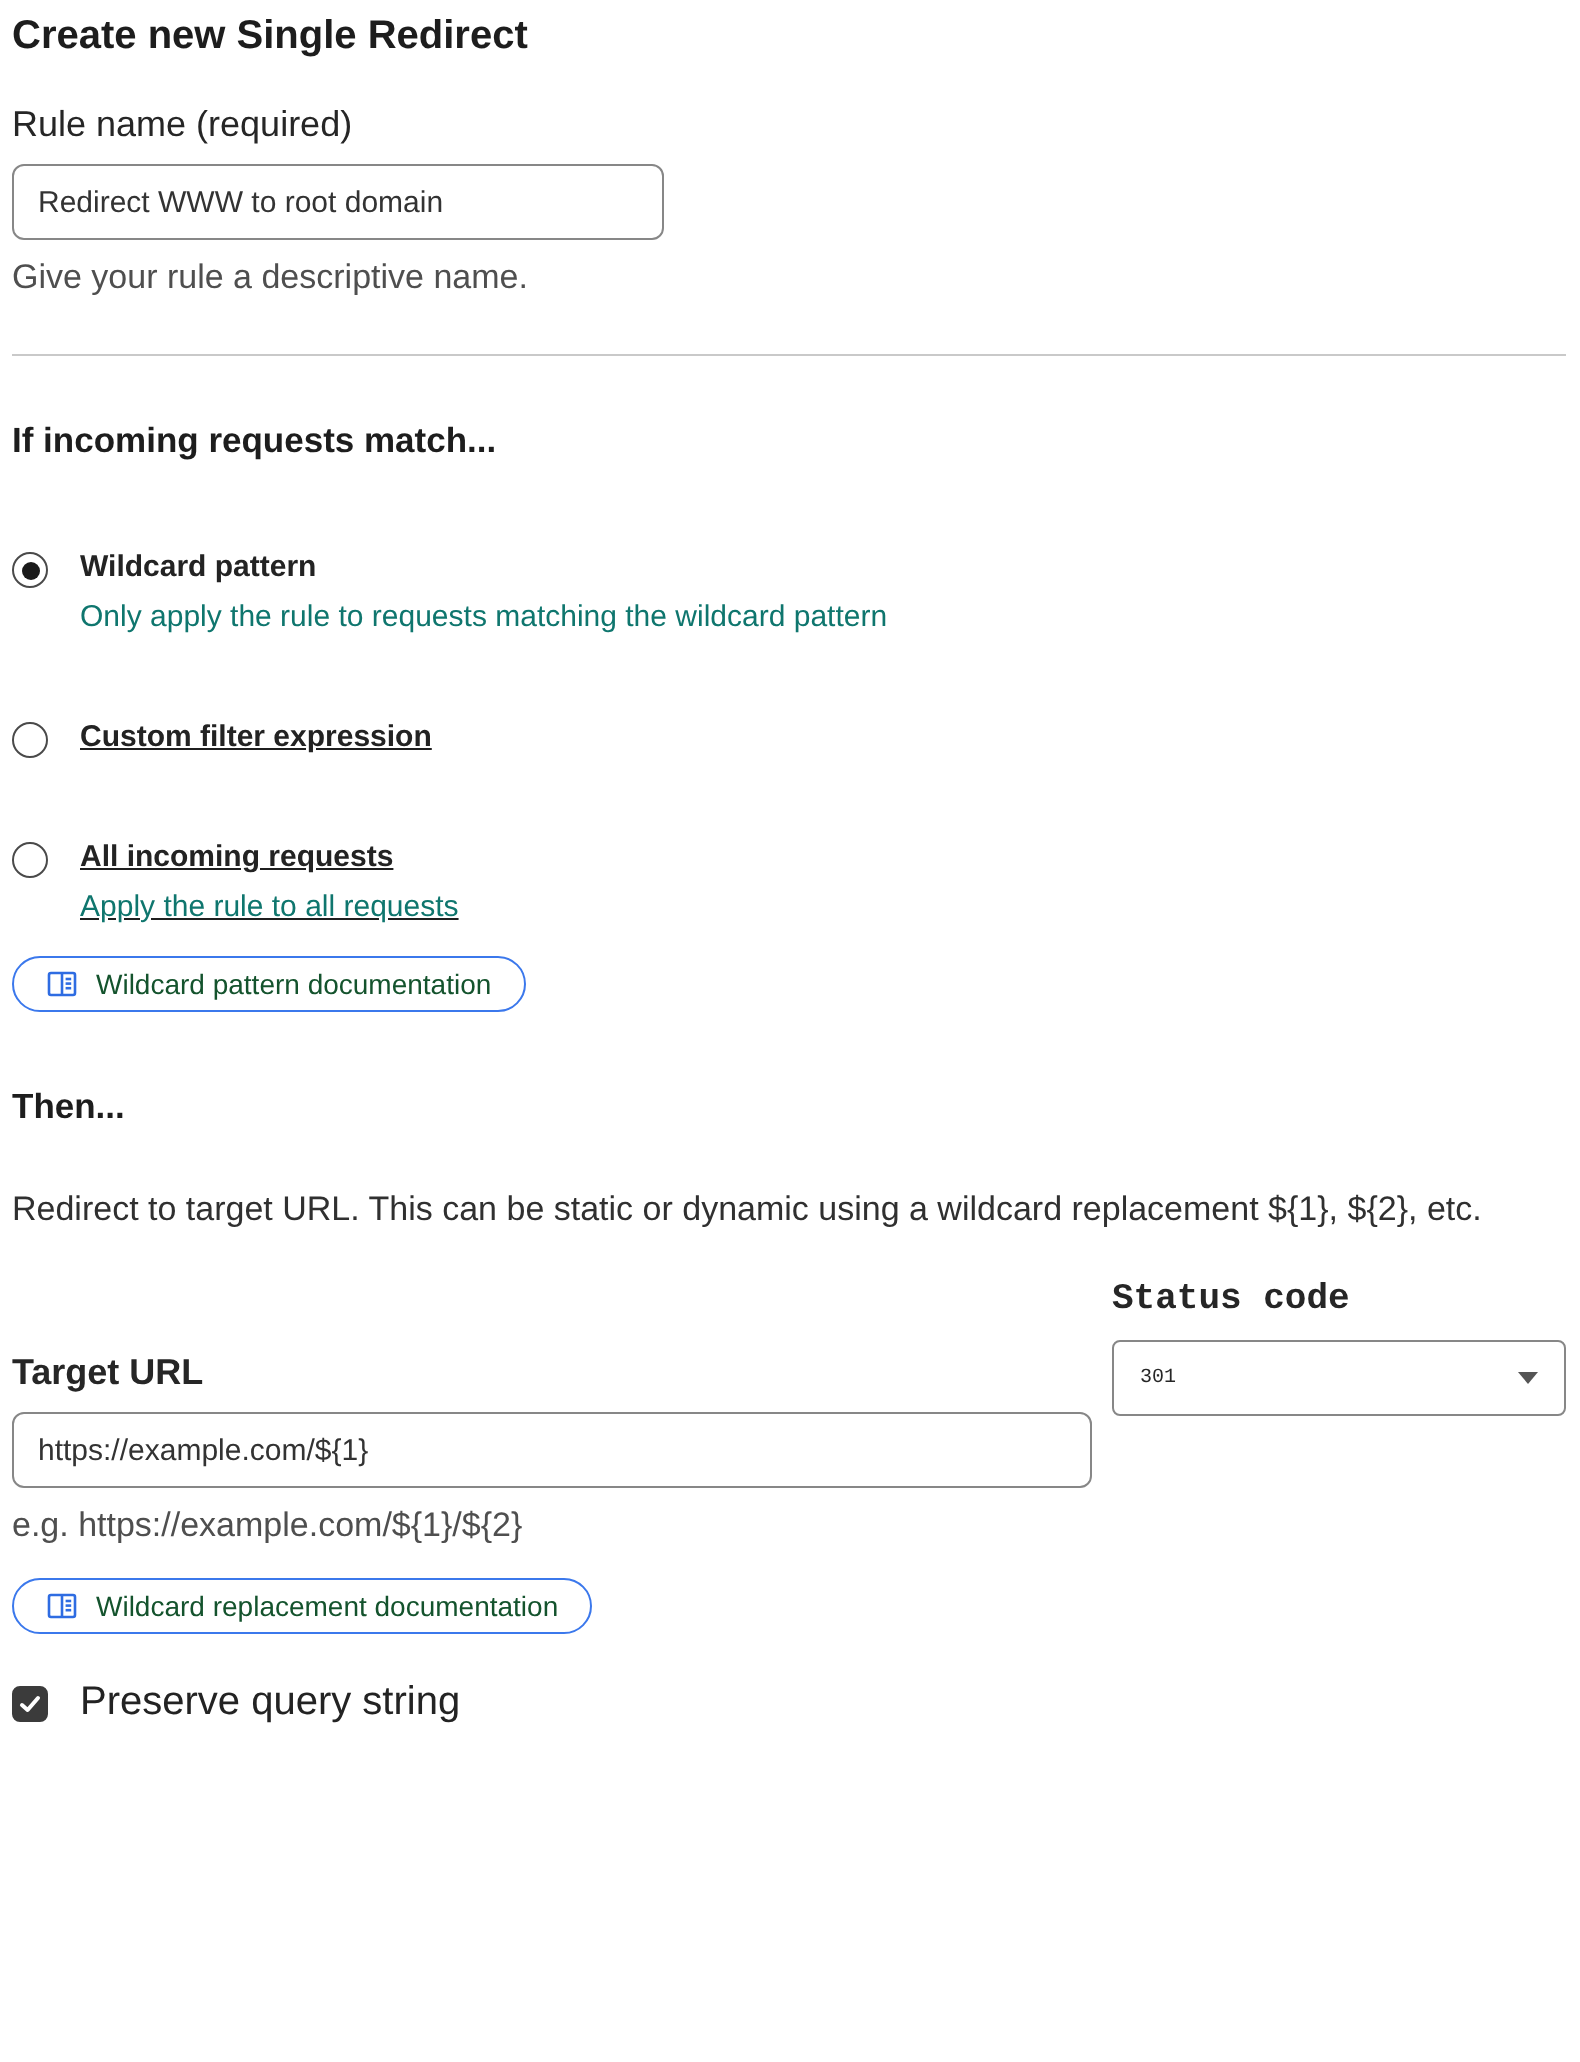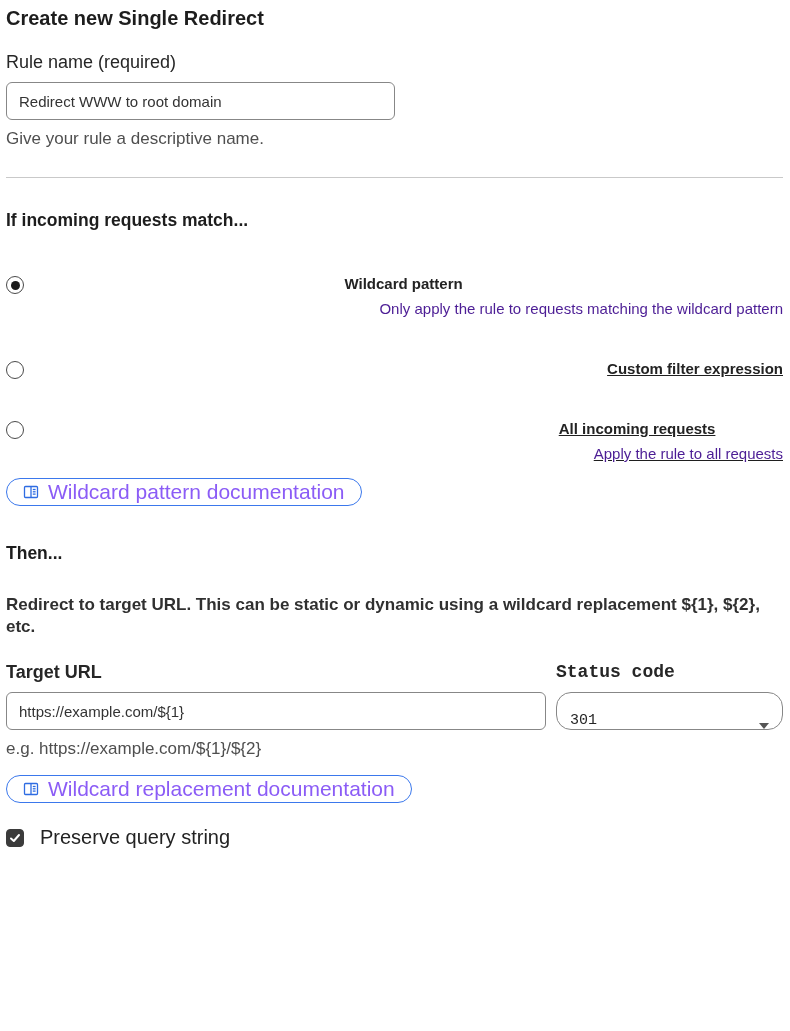--- a/index.html
+++ b/index.html
@@ -33,21 +33,21 @@
     height: 38px;
     border: 1px solid #878787;
     border-radius: 6px;
     padding: 0 12px;
     font-family: "Liberation Sans", sans-serif;
     font-size: 15px;
     color: #333333;
     background: #ffffff;
     outline: none;
   }
-  .text-input.rule-name { width: 389px; }
+  .text-input.rule-name { width: 326px; }
   .text-input.full { width: 100%; }
 
   .help {
     font-size: 17px;
     color: #4f4f4f;
     margin-top: 7px;
     line-height: 24px;
   }
 
   hr.divider {
@@ -57,85 +57,85 @@
   }
 
   h2.section-heading {
     font-size: 17.5px;
     font-weight: 700;
     margin: 32px 0 0 0;
     color: #1d1d1d;
   }
 
   .radio-group { margin-top: 43px; }
-  .radio-row { display: flex; gap: 16px; cursor: pointer; justify-content: space-between; }
+  .radio-row { display: flex; gap: 16px; cursor: pointer; }
   .radio-row + .radio-row { margin-top: 40px; text-decoration: underline; }
   .radio {
     flex: none;
     width: 18px; height: 18px;
     border: 1.5px solid #4a4a4a;
     border-radius: 50%;
     margin-top: 2px;
     position: relative;
     background: #fff;
   }
   .radio.on::after {
     content: "";
     position: absolute;
     left: 50%; top: 50%;
     width: 9px; height: 9px;
     margin: -4.5px 0 0 -4.5px;
     border-radius: 50%;
     background: #1a1a1a;
   }
   .radio-label { font-size: 15px; font-weight: 700; line-height: 20px; color: #232323; }
-  .radio-desc { font-size: 15px; color: #4c1d95; margin-top: 5px; line-height: 20px; margin-left: 35px; }
+  .radio-desc { font-size: 15px; color: #0f766e; margin-top: 5px; line-height: 20px; }
 
   .request-url-block { margin-top: 44px; }
 
   .doc-btn {
     margin-top: 14px;
     display: inline-flex;
     align-items: center;
     gap: 9px;
     height: 27px;
     padding: 13px 16px;
     border: 1px solid #3b78ec;
     border-radius: 999px;
     background: #ffffff;
-    color: #8b5cf6;
+    color: #14532d;
     font-family: "Liberation Sans", sans-serif;
-    font-size: 21px;
+    font-size: 14px;
     cursor: pointer;
   }
   .doc-btn svg { display: block; }
 
   h2.then-heading { margin-top: 37px; }
   .then-desc {
     font-size: 17px;
-    font-weight: 700;
+    font-weight: 400;
     color: #303030;
     margin: 30px 0 0 0;
     line-height: 22px;
   }
 
   .row { display: flex; gap: 10px; margin-top: 25px; }
-  .col-target { flex: 1; }
+  .col-target { flex: 1; margin-top: 36px; }
   .col-status { width: 227px; flex: none; font-family: Liberation Mono, monospace; }
 
   .select {
     margin-top: 11px;
     height: 38px;
     border: 1px solid #878787;
-    border-radius: 15px;
+    border-radius: 4px;
     display: flex;
-    align-items: flex-end;
+    align-items: center;
     justify-content: space-between;
     padding: 0 13px;
-    font-size: 15px;
+    font-size: 10px;
     color: #262626;
     background: #fff;
     cursor: pointer;
   }
   .caret {
     width: 0; height: 0;
     border-left: 5px solid transparent;
     border-right: 5px solid transparent;
     border-top: 6px solid #555555;
   }

